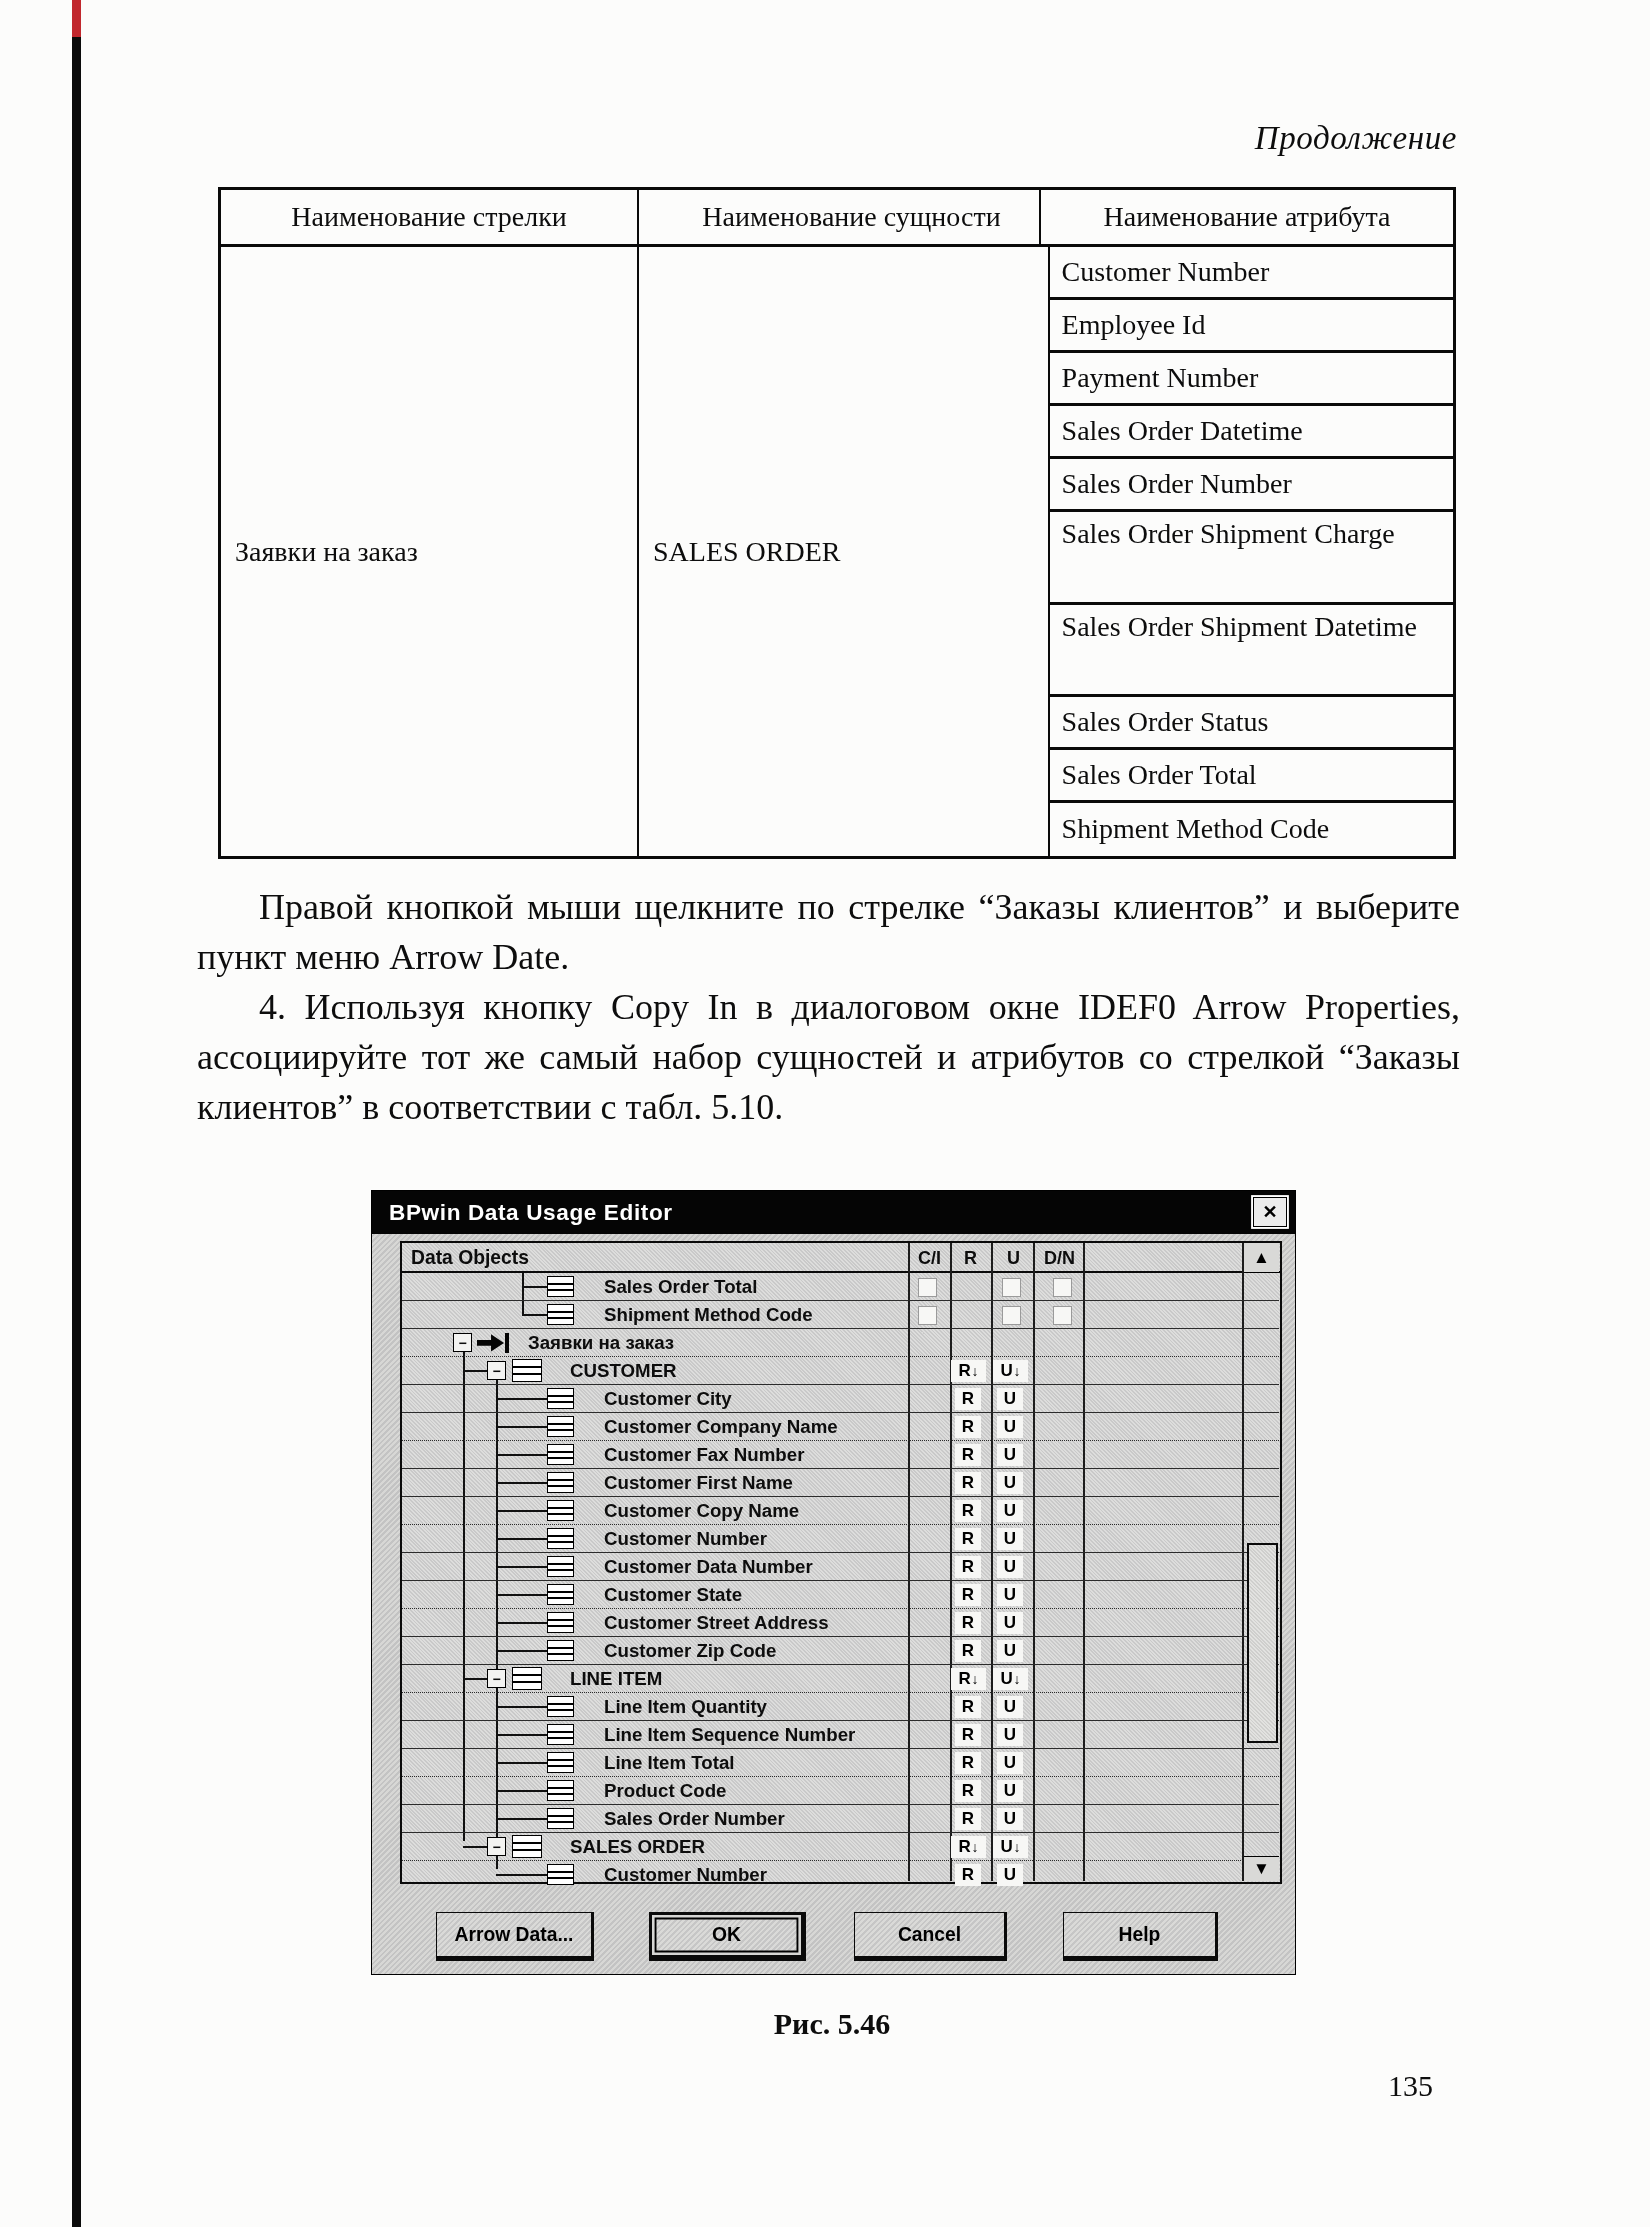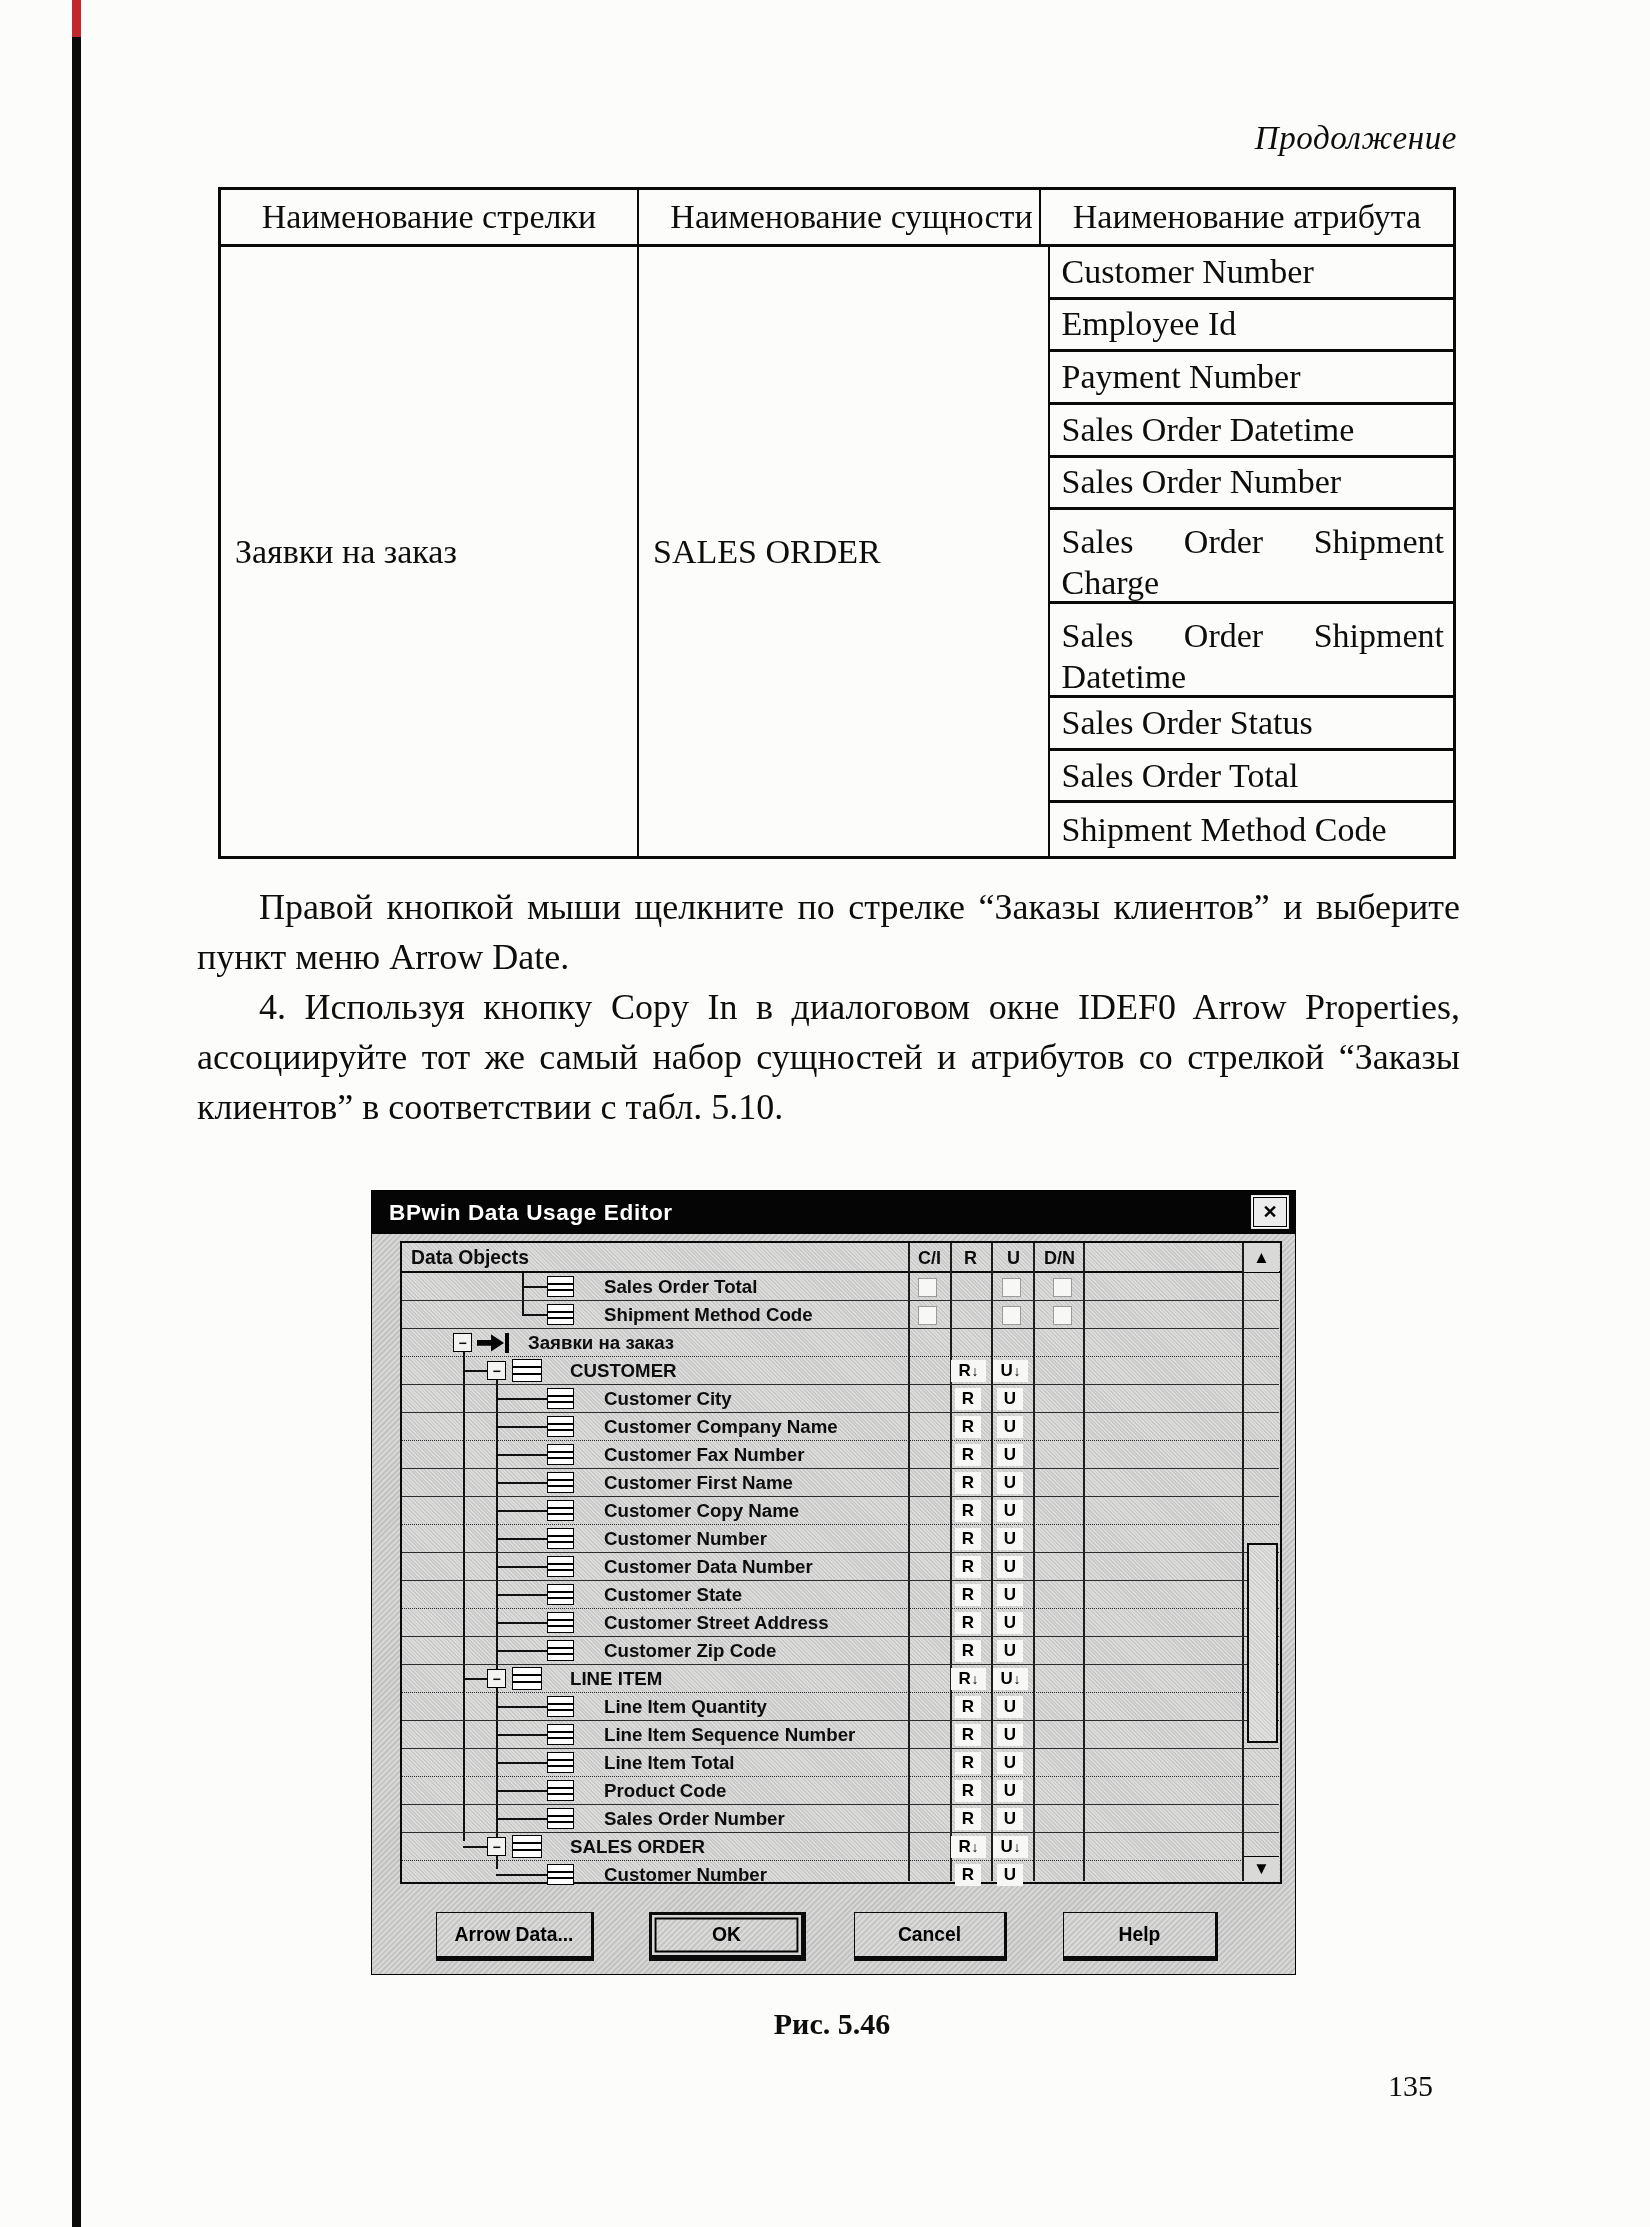--- a/index.html
+++ b/index.html
@@ -9,35 +9,35 @@
   
   #scan-bar{position:absolute;left:72px;top:0;width:9px;height:2227px;background:#0b0b0b;}
   #scan-bar-red{position:absolute;left:72px;top:0;width:9px;height:37px;background:#c1272d;}
 
   
   #continuation{position:absolute;left:1006px;top:120px;width:451px;text-align:right;
     font-style:italic;font-size:33px;letter-spacing:0.6px;}
 
   
   #doc-table{position:absolute;left:218px;top:187px;width:1238px;height:672px;
-    border:3.2px solid #0a0a0a;box-sizing:border-box;font-size:34px;}
+    border:3.2px solid #0a0a0a;box-sizing:border-box;font-size:28px;}
   .tr-head{display:flex;height:57px;border-bottom:3.2px solid #0a0a0a;box-sizing:border-box;}
   .th{display:flex;align-items:center;justify-content:center;box-sizing:border-box;}
   .th1{width:418px;border-right:2.6px solid #0a0a0a;}
   .th2{width:377px;border-right:2.6px solid #0a0a0a;margin-left:25px;}
   .th3{flex:1;border-radius:18px;}
   .tr-body{display:flex;height:609px;}
   .td-arrow{width:418px;border-right:2.6px solid #0a0a0a;box-sizing:border-box;
     display:flex;align-items:center;padding-left:14px;}
   .td-entity{width:411px;border-right:2.6px solid #0a0a0a;box-sizing:border-box;
     display:flex;align-items:center;padding-left:14px;}
   .td-attrs{flex:1;display:flex;flex-direction:column;}
   .attr-cell{box-sizing:border-box;border-bottom:3.2px solid #0a0a0a;
     padding:0 9px 0 11.6px;display:flex;align-items:center;height:54px;}
-  .attr-cell.tall{height:94px;display:block;padding-top:11px;line-height:41px;
+  .attr-cell.tall{height:94px;display:block;padding-top:1px;line-height:41px;
     text-align:justify;}
   .attr-cell:last-child{border-bottom:none;}
 
   
   #paragraphs{position:absolute;left:197px;top:882px;width:1263px;
     font-size:36px;line-height:50px;text-align:justify;}
   #paragraphs p{margin:0;text-indent:62px;}
 
   
   #dialog{position:absolute;left:371px;top:1190px;width:925px;height:785px;

